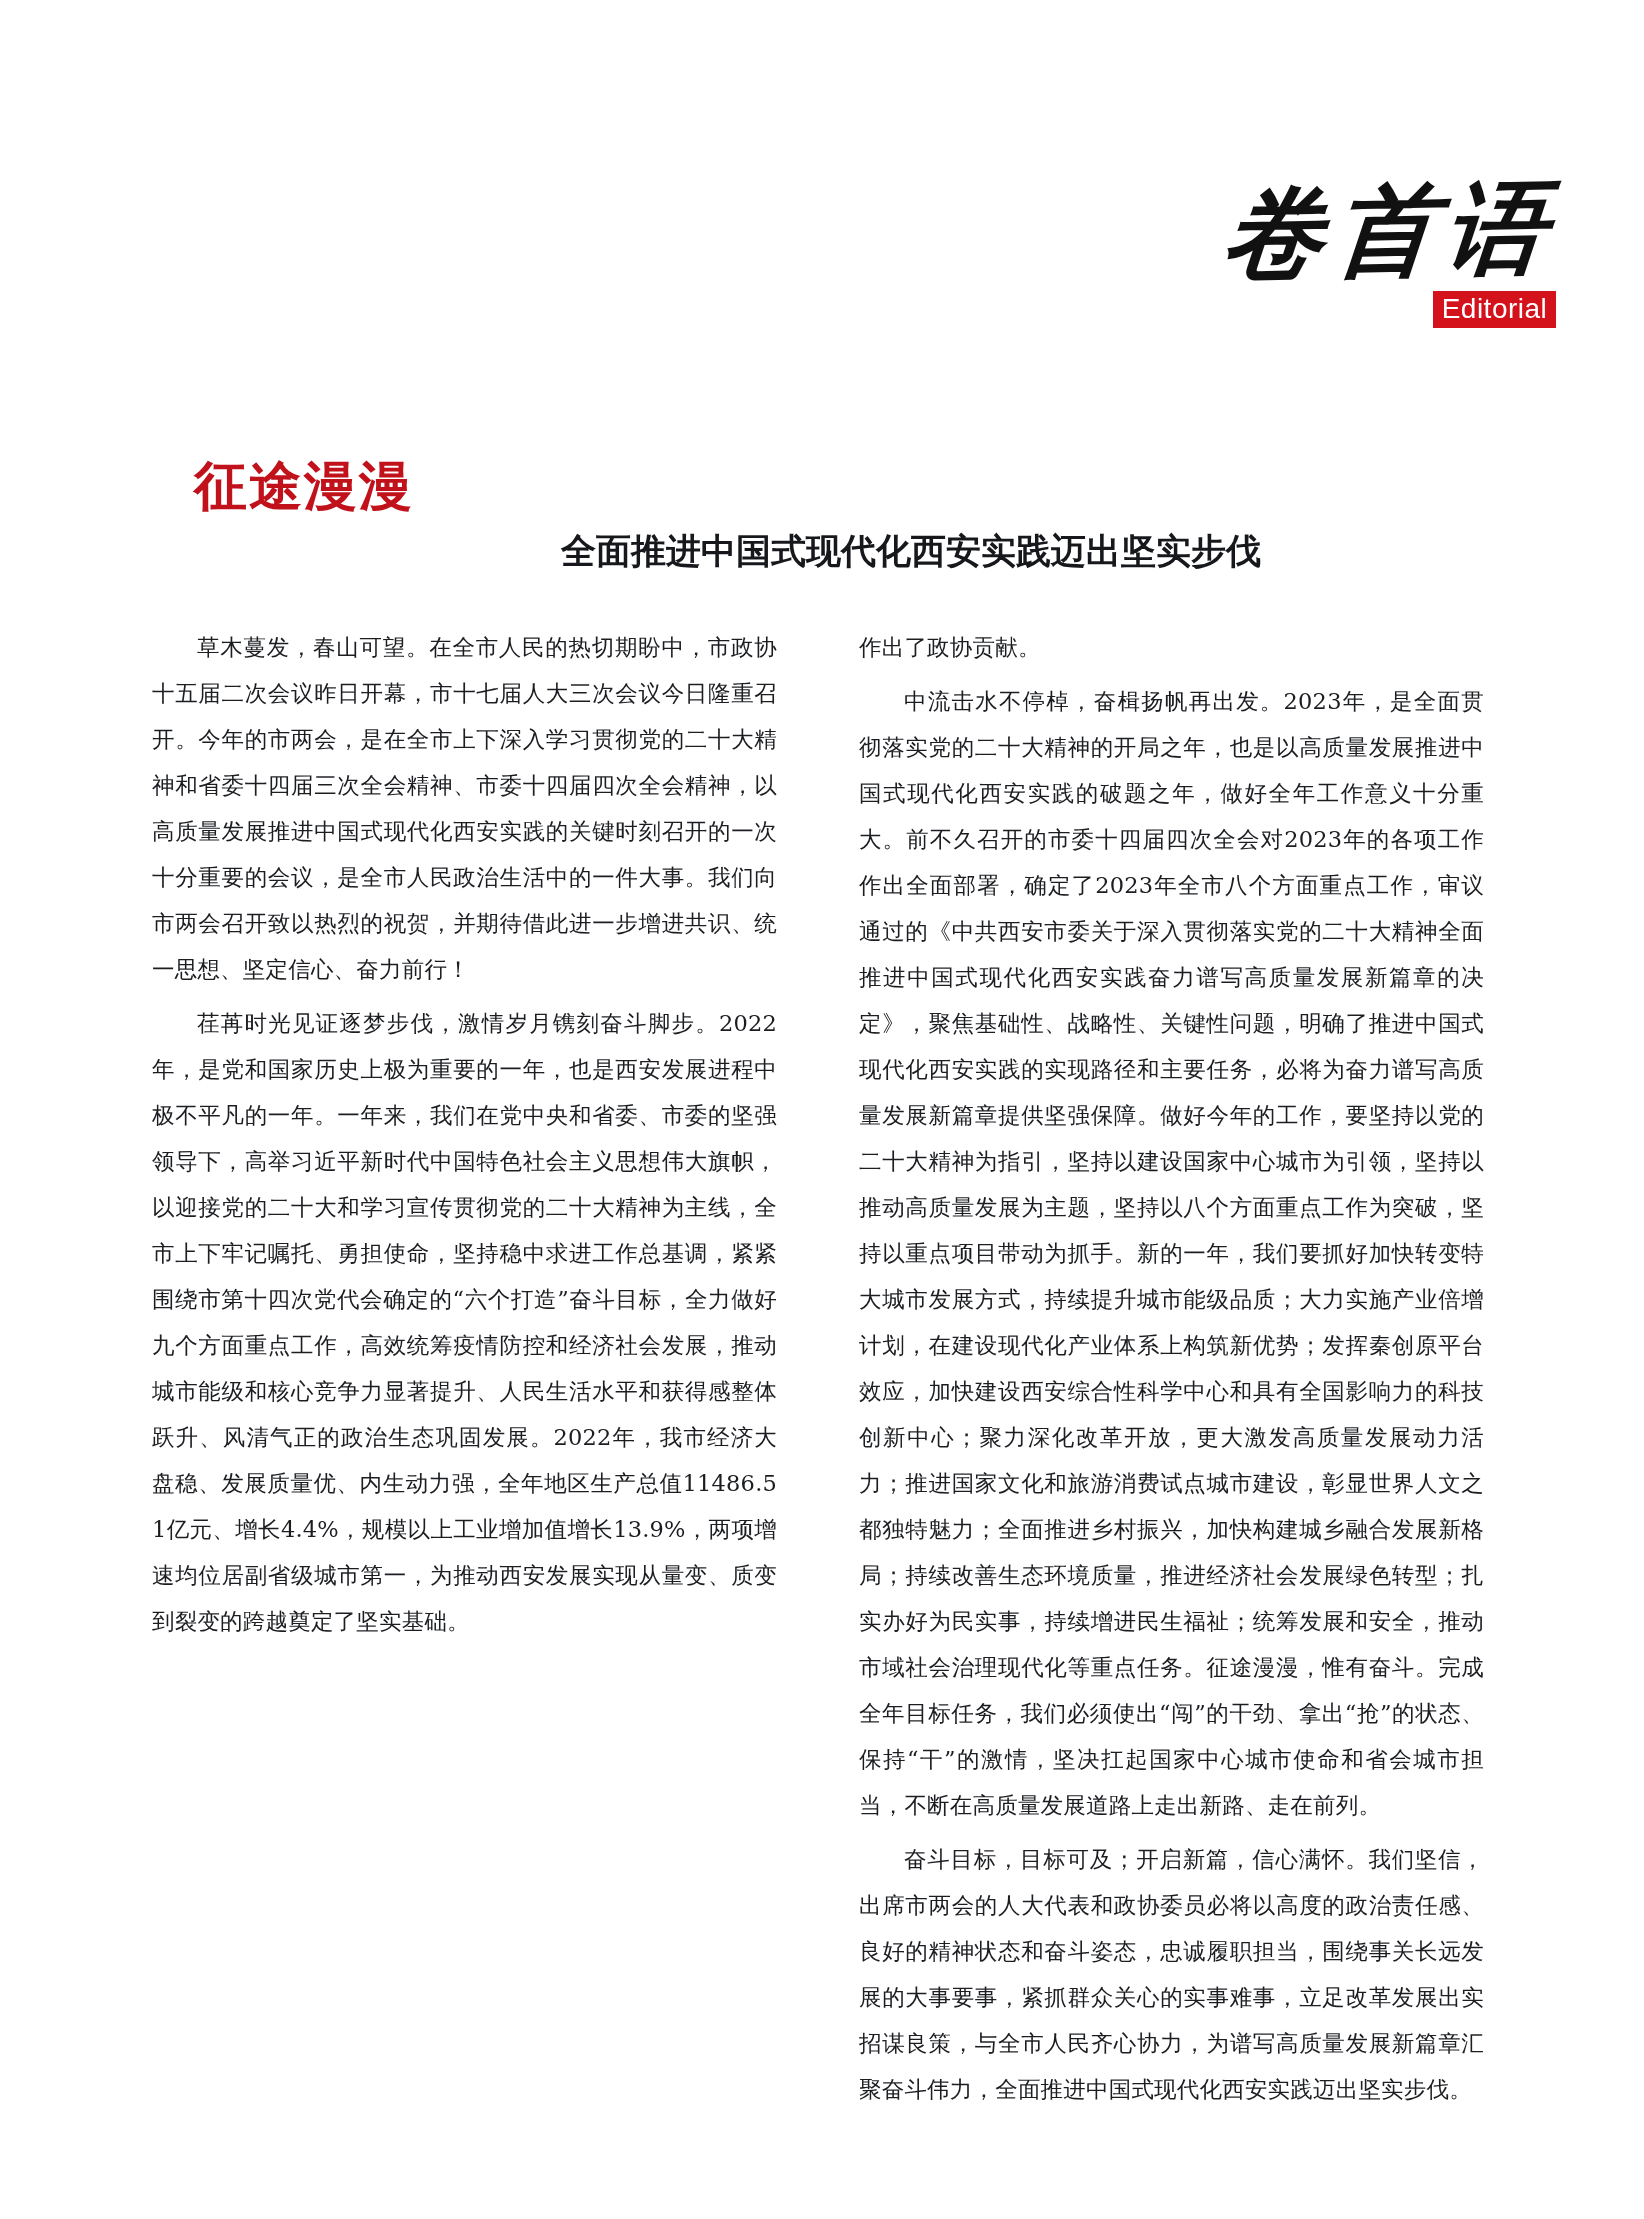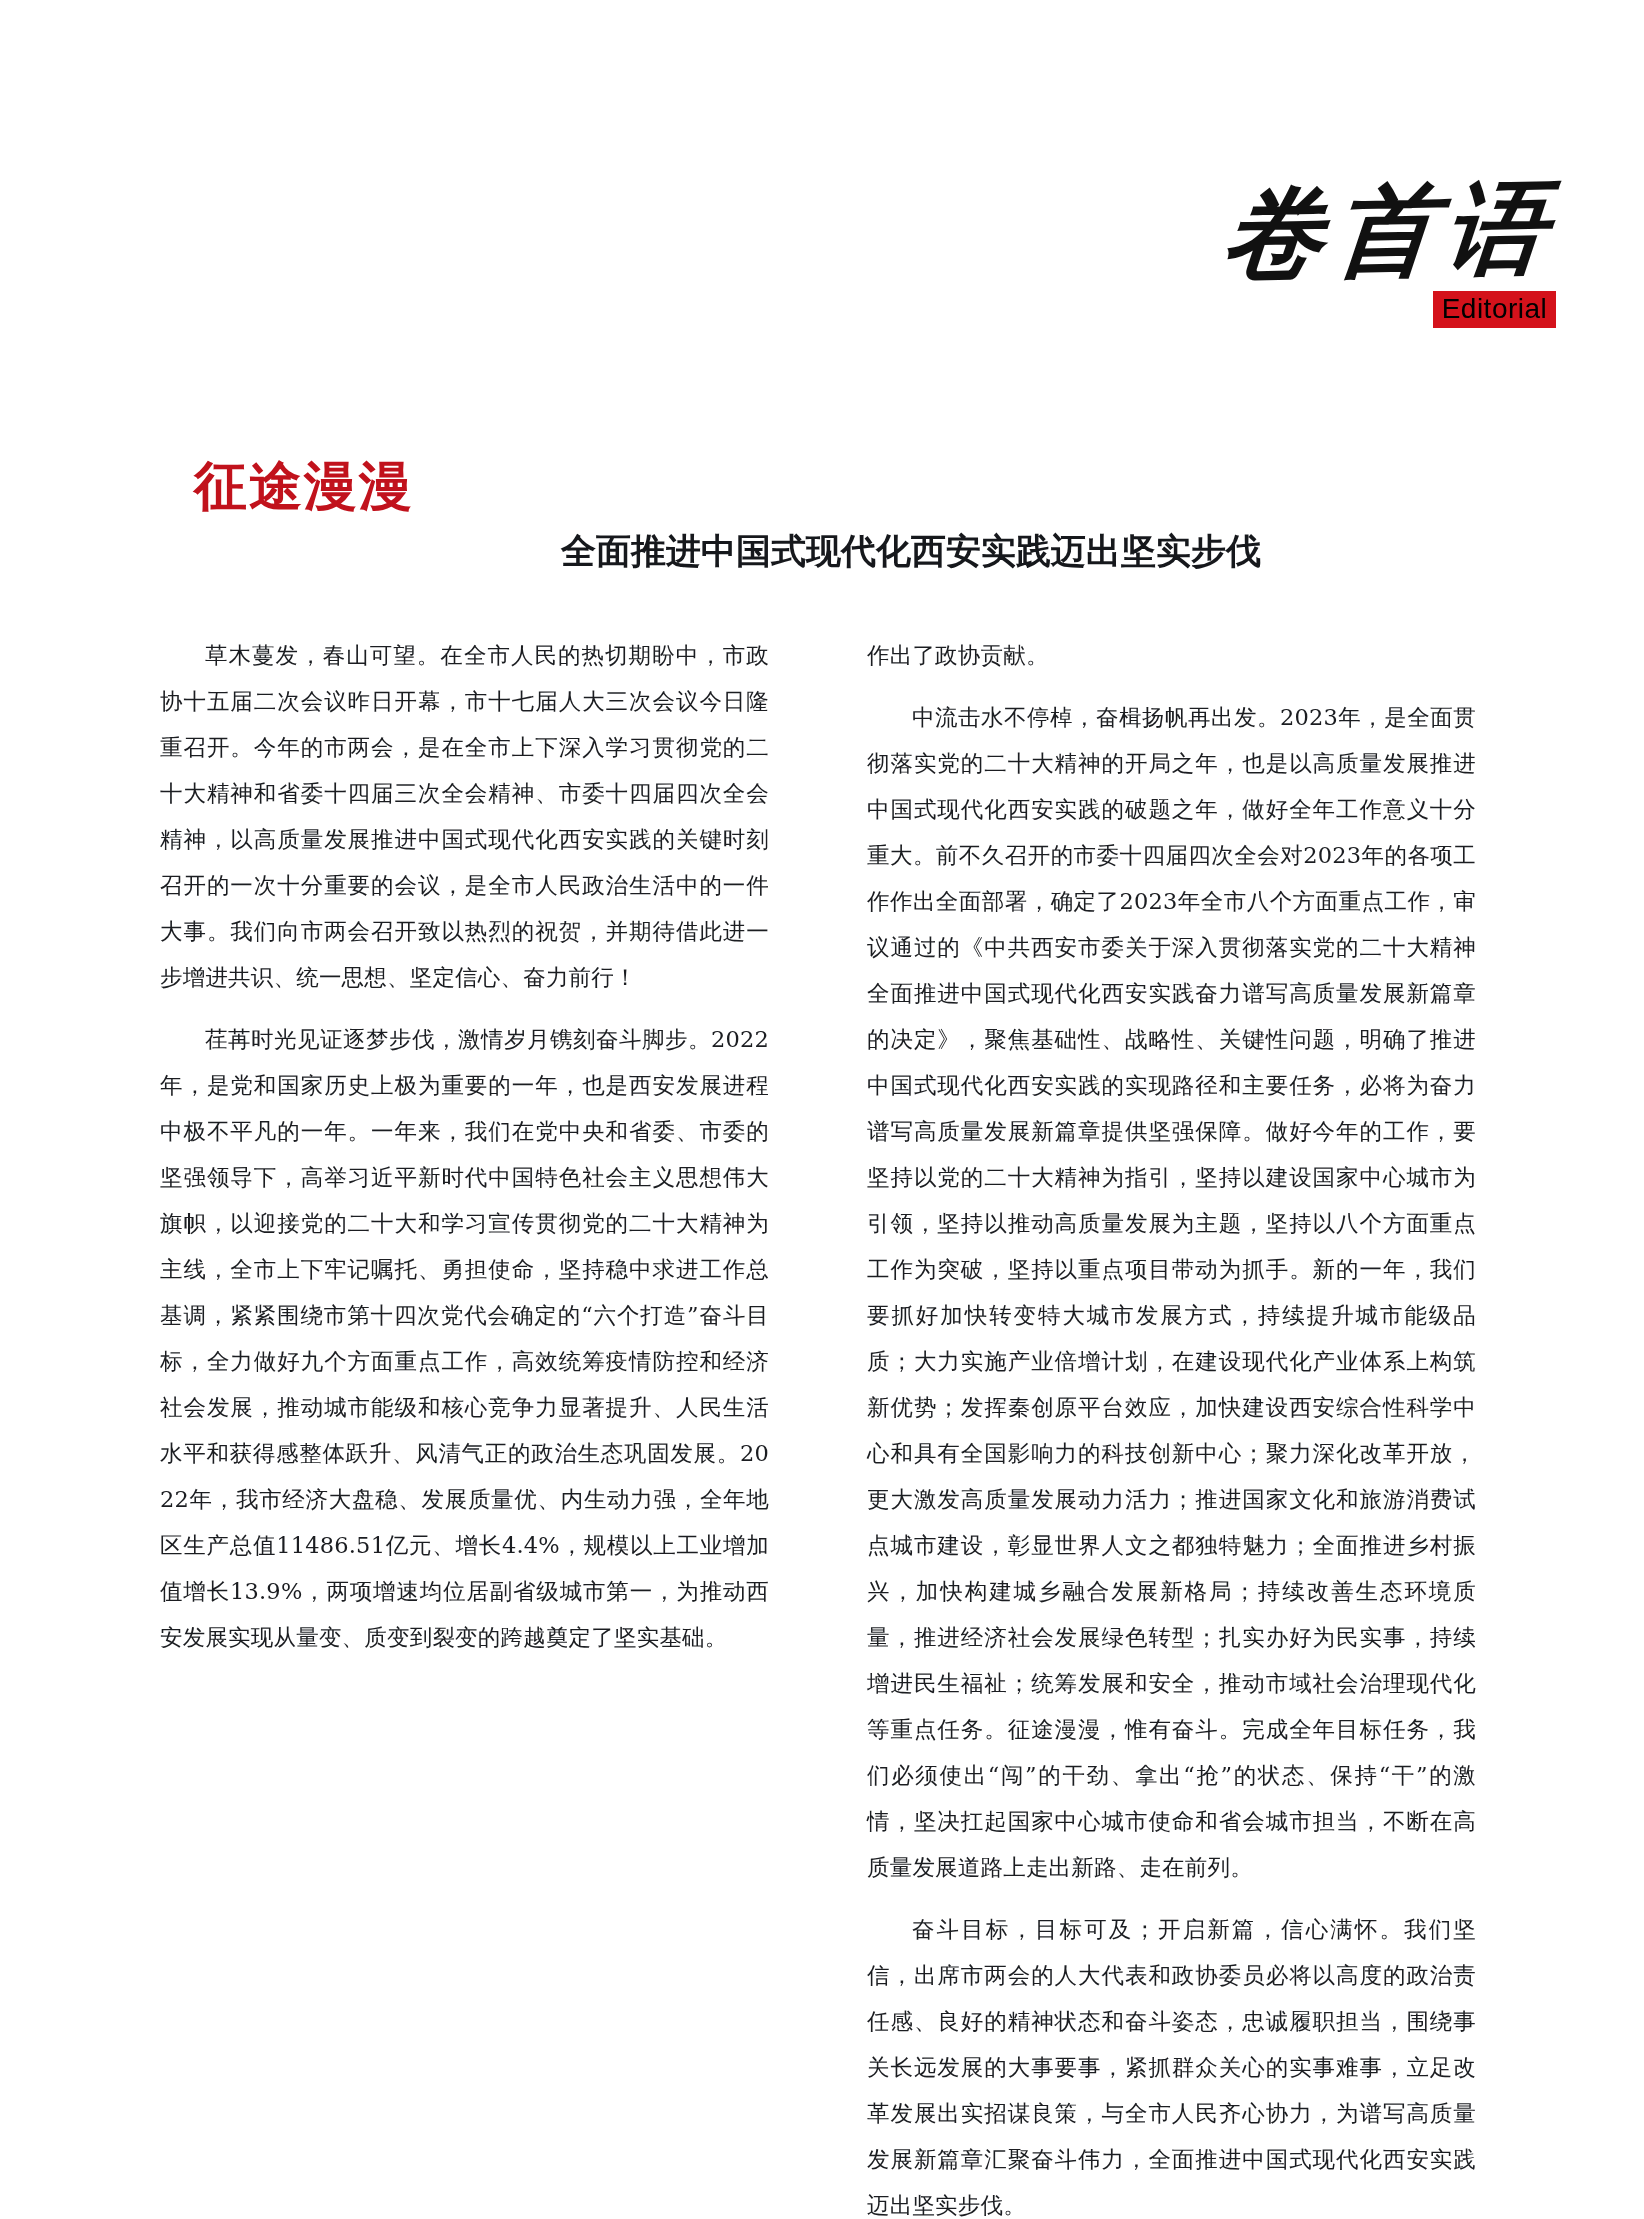--- a/index.html
+++ b/index.html
@@ -44,21 +44,21 @@
     white-space: nowrap;
     display: inline-block;
   }
   .masthead-badge-row {
     margin-top: 7.8px;
     text-align: right;
   }
   .masthead-badge {
     display: inline-block;
     background: #d4121b;
-    color: #000000;
+    color: #ffffff;
     font-family: "Liberation Sans", sans-serif;
     font-size: 28px;
     font-weight: 400;
     letter-spacing: 0.5px;
     padding: 2.9px 8.7px 4.9px 8.7px;
     line-height: 1.05;
   }
 
   
   .title-block {
@@ -94,21 +94,21 @@
     top: 616px;
     width: 1349px;
     display: flex;
     gap: 66px;
     align-items: flex-start;
   }
   .col {
     width: 641px;
   }
   .col p {
-    margin: 16px;
+    margin: 8px;
     font-family: "DejaVu Serif", "Liberation Serif", serif;
     font-size: 22.5px;
     line-height: 46px;
     color: #1b1d21;
     text-align: justify;
     text-justify: inter-character;
     text-indent: 2em;
     letter-spacing: 0.2px;
     word-break: break-all;
   }

